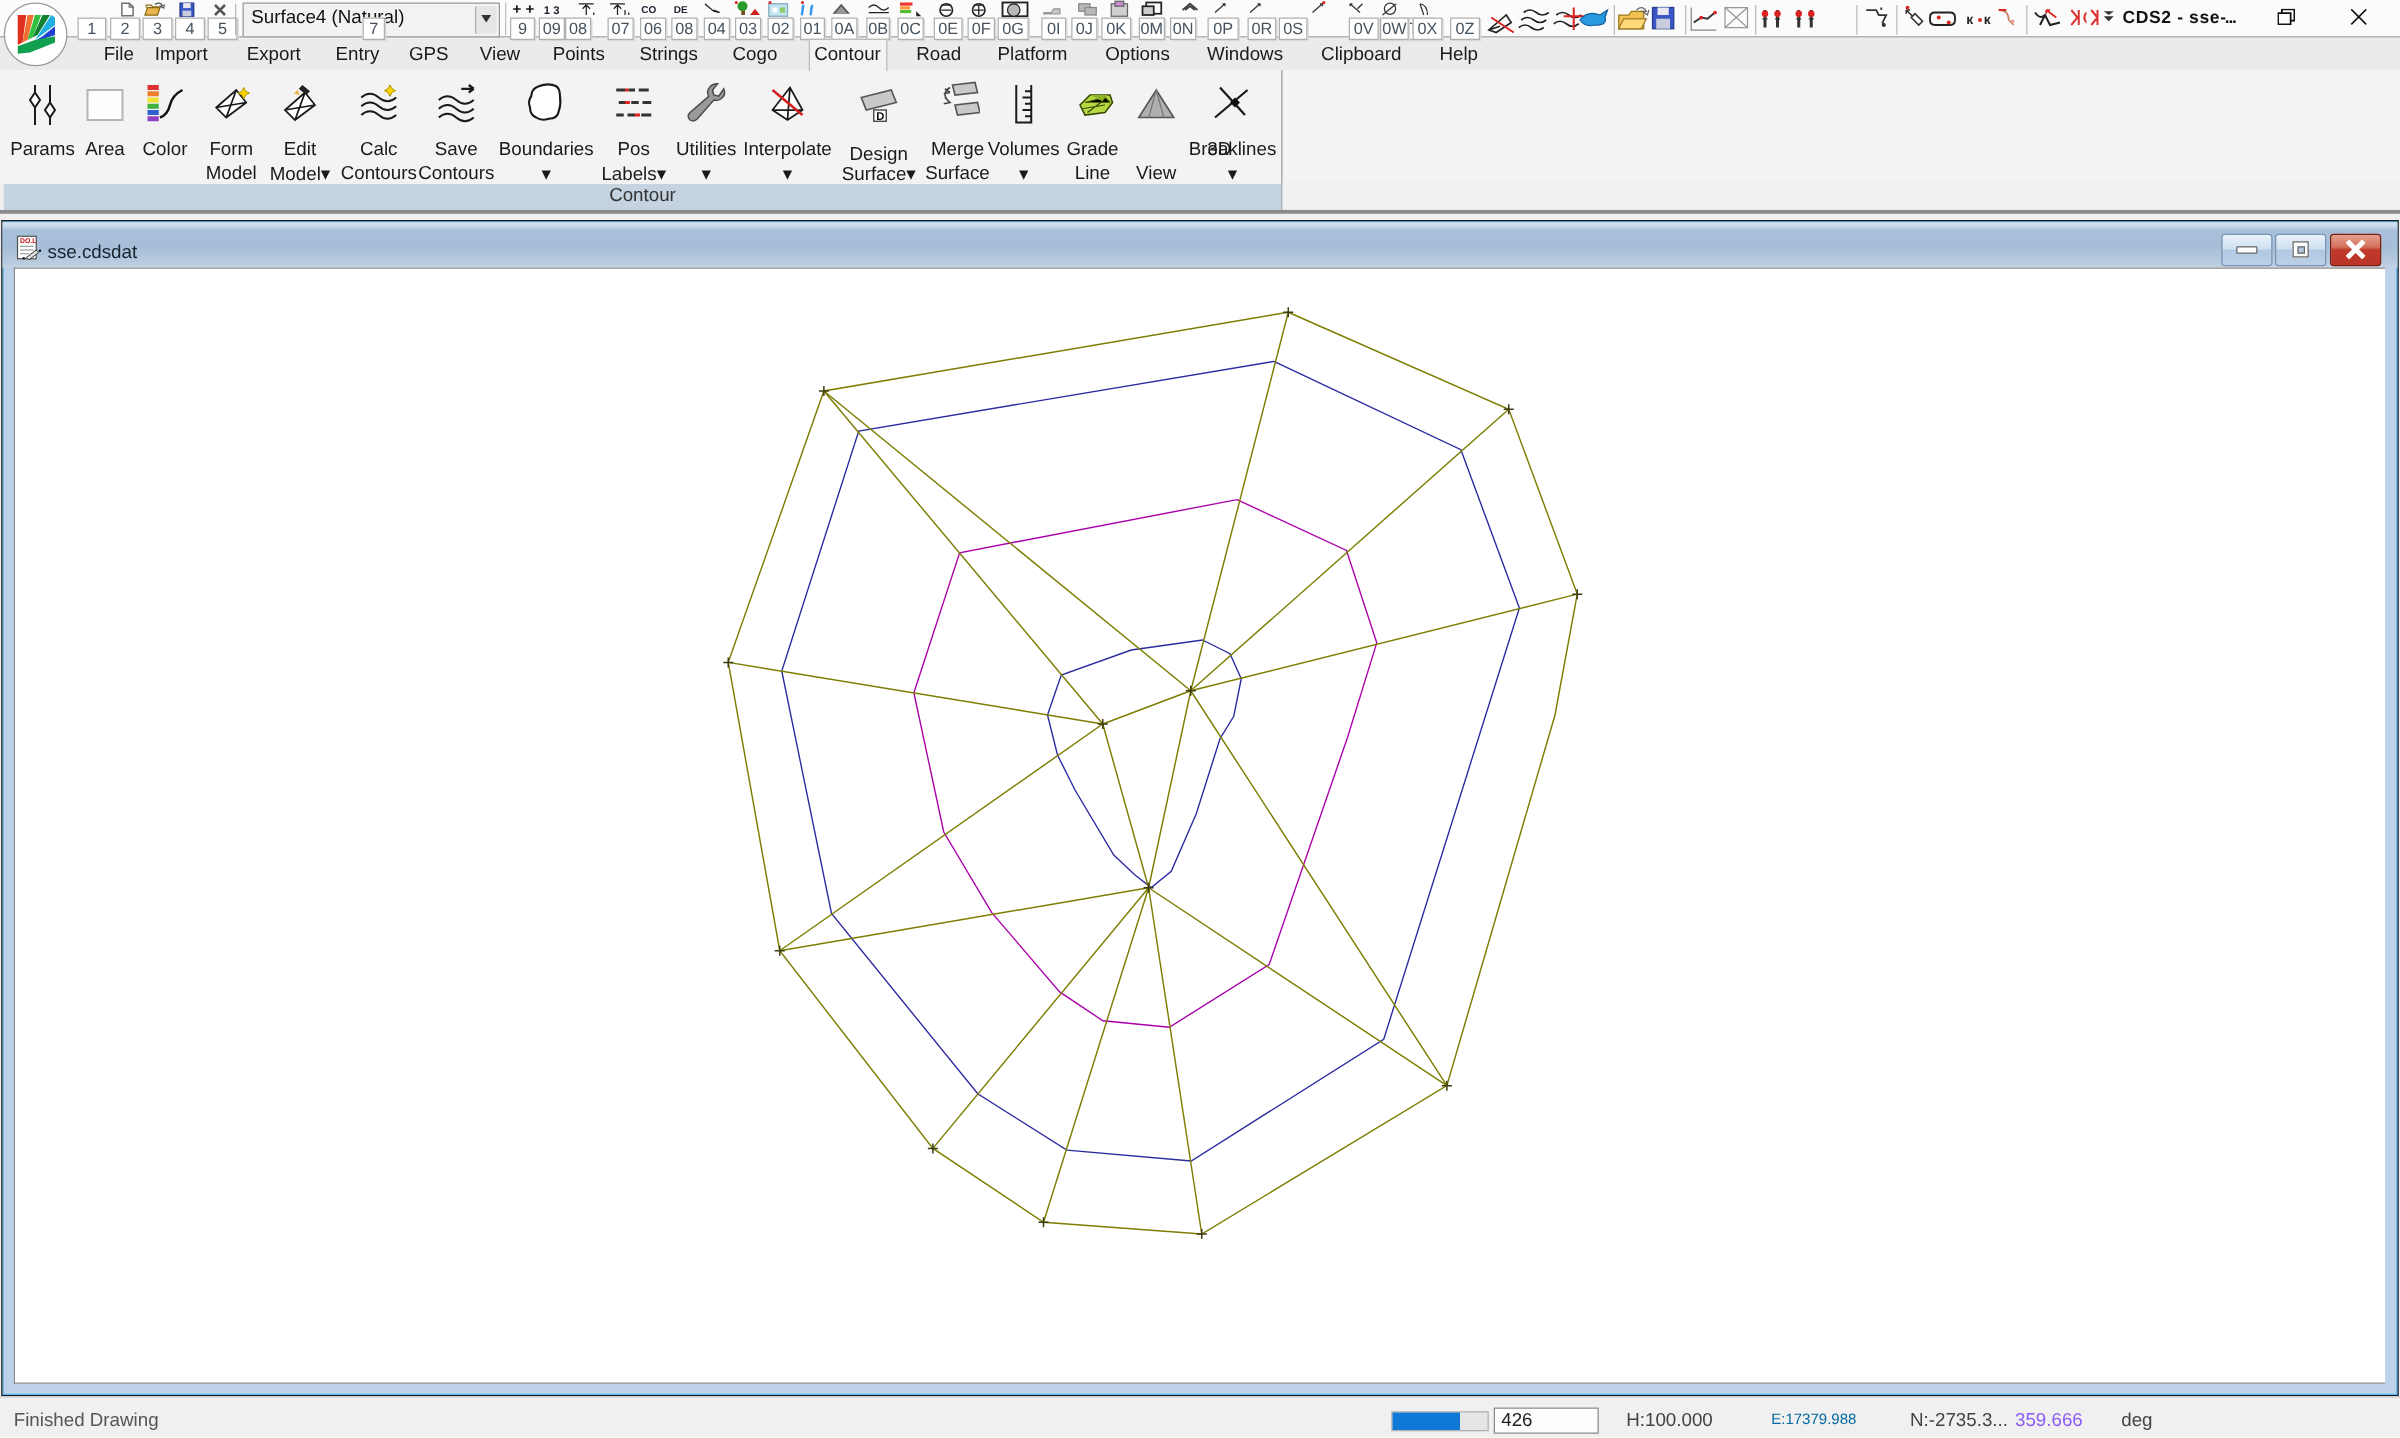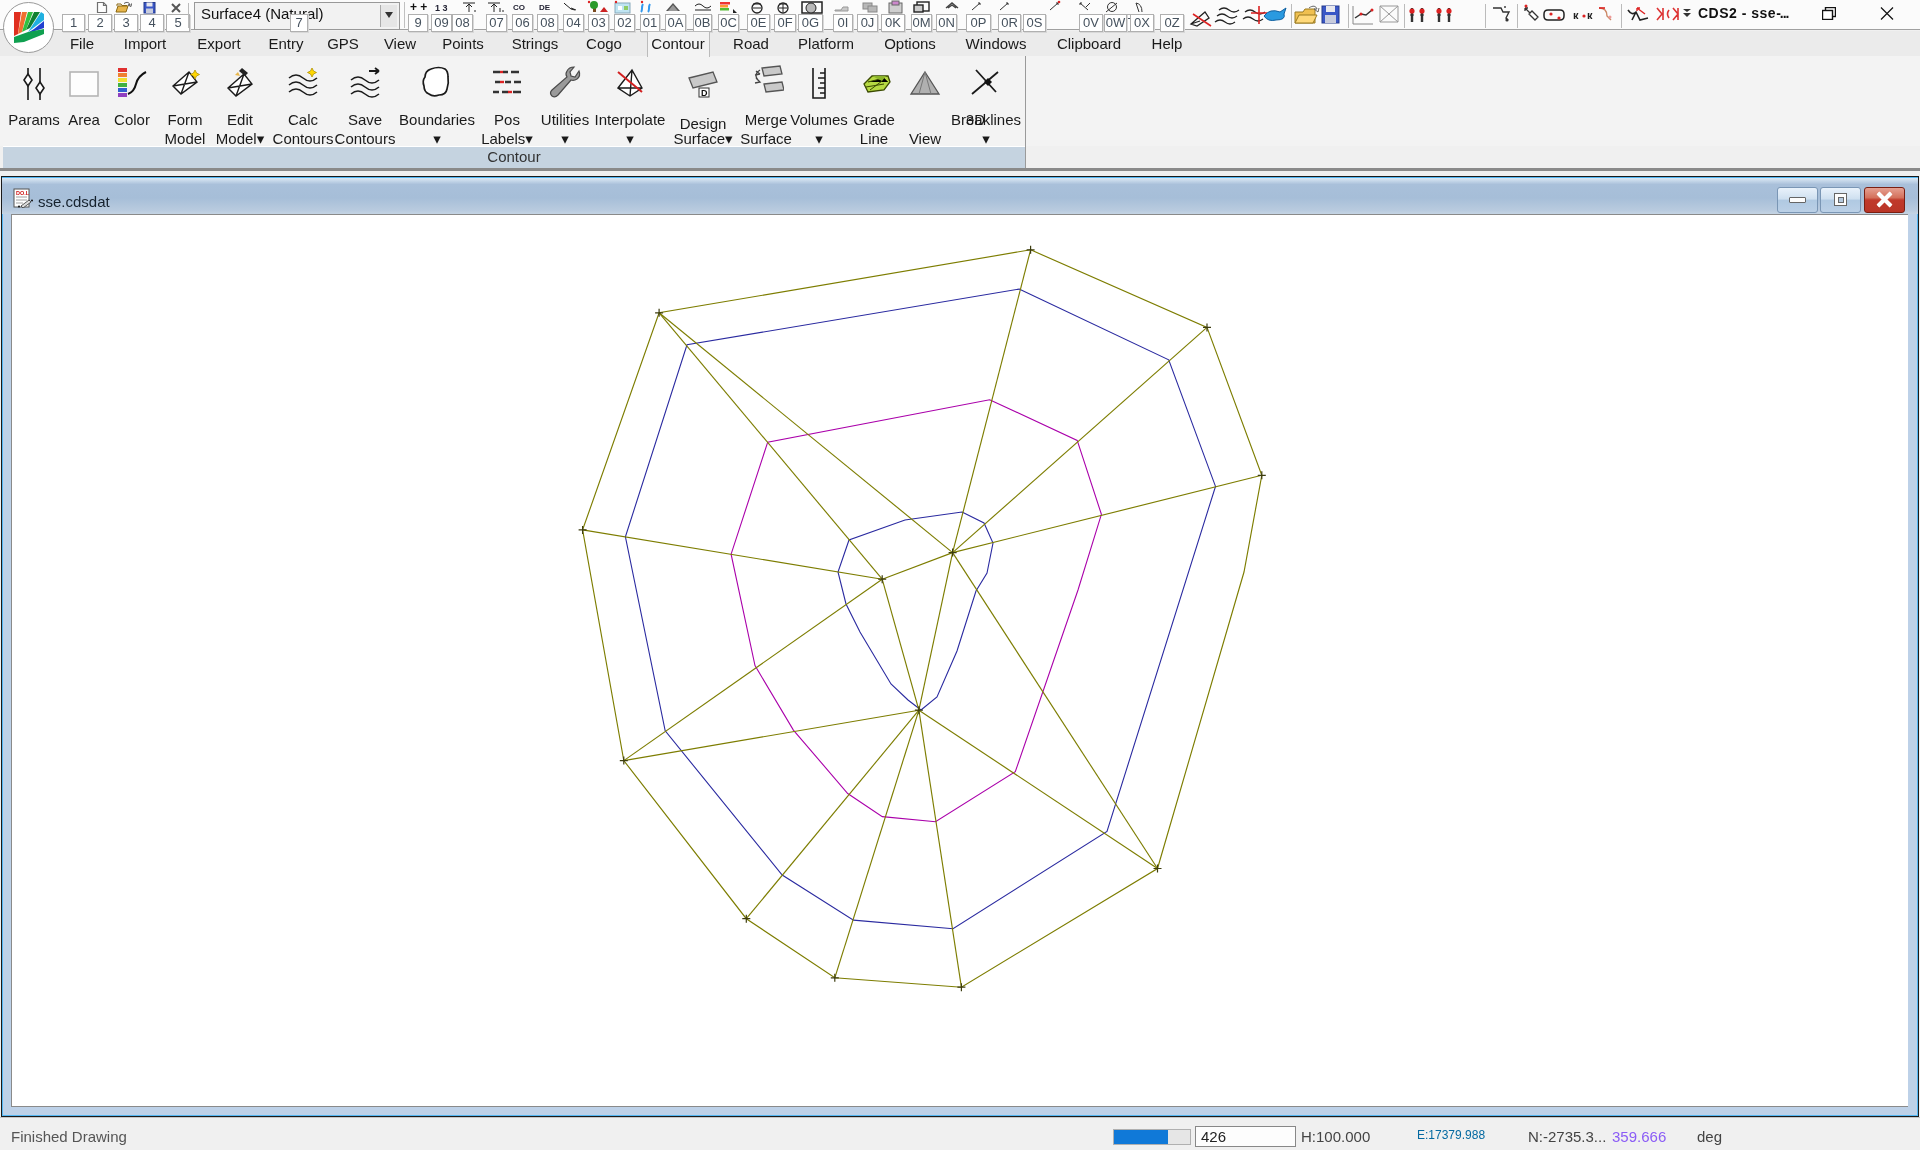--- a/index.html
+++ b/index.html
@@ -235,21 +235,21 @@
 </div>
 <div class="abs" style="left:1698px;top:5px;font-size:14px;font-weight:bold;color:#111;letter-spacing:0.5px;">CDS2 - sse<span style="letter-spacing:-1px;">-...</span></div>
 <svg class="abs" style="left:1822px;top:7px;" width="14" height="13" viewBox="0 0 14 13">
  <rect x="3.5" y="0.5" width="10" height="9" fill="none" stroke="#111" stroke-width="1.4"></rect>
  <rect x="0.5" y="3.5" width="10" height="9" fill="#fff" stroke="#111" stroke-width="1.4"></rect>
 </svg>
 <svg class="abs" style="left:1880px;top:7px;" width="14" height="13" viewBox="0 0 14 13">
  <path d="M1,0.5 L13,12.5 M13,0.5 L1,12.5" stroke="#111" stroke-width="1.2"></path>
 </svg>
 <div class="abs" style="left:647px;top:31px;width:63px;height:26px;background:#f3f3f3;border:1px solid #bbb;border-bottom:none;"></div>
-<div class="menu" style="left:27px;width:110px;">File</div>
+<div class="menu" style="left:40px;width:110px;">File</div>
 <div class="menu" style="left:90px;width:110px;">Import</div>
 <div class="menu" style="left:164px;width:110px;">Export</div>
 <div class="menu" style="left:231px;width:110px;">Entry</div>
 <div class="menu" style="left:288px;width:110px;">GPS</div>
 <div class="menu" style="left:345px;width:110px;">View</div>
 <div class="menu" style="left:408px;width:110px;">Points</div>
 <div class="menu" style="left:480px;width:110px;">Strings</div>
 <div class="menu" style="left:549px;width:110px;">Cogo</div>
 <div class="menu" style="left:623px;width:110px;">Contour</div>
 <div class="menu" style="left:696px;width:110px;">Road</div>
@@ -454,18 +454,18 @@
     <path d="M948.6,552.6 h8 M952.6,548.6 v8" stroke="#3c3c10" stroke-width="1.2"></path>
     <path d="M878.2,579.2 h8 M882.2,575.2 v8" stroke="#3c3c10" stroke-width="1.2"></path>
     <path d="M914.9,710.2 h8 M918.9,706.2 v8" stroke="#3c3c10" stroke-width="1.2"></path>
   </svg>
 
 <div class="abs" style="left:0;top:1117px;width:1920px;height:33px;background:#f0f0f0;border-top:1px solid #c8c8c8;"></div>
 <div class="abs" style="left:11px;top:1128px;font-size:15px;color:#555;">Finished Drawing</div>
 <div class="abs" style="left:1113px;top:1129px;width:78px;height:16px;background:#e6e6e6;border:1px solid #b0b0b0;">
   <div style="width:54px;height:100%;background:#1079d8;"></div>
 </div>
-<div class="abs" style="left:1195px;top:1126px;width:101px;height:21px;background:#fdfdfd;border:1px solid #888;font-size:15px;color:#222;line-height:19px;padding-left:5px;">426</div>
+<div class="abs" style="left:1195px;top:1126px;width:84px;height:21px;background:#fdfdfd;border:1px solid #888;font-size:15px;color:#222;line-height:19px;padding-left:5px;">426</div>
 <div class="abs" style="left:1301px;top:1128px;font-size:15px;color:#444;">H:100.000</div>
 <div class="abs" style="left:1417px;top:1128px;font-size:12px;color:#0369a1;">E:17379.988</div>
 <div class="abs" style="left:1528px;top:1128px;font-size:15px;color:#444;">N:-2735.3...</div>
 <div class="abs" style="left:1612px;top:1128px;font-size:15px;color:#8b5cf6;">359.666</div>
 <div class="abs" style="left:1697px;top:1128px;font-size:15px;color:#444;">deg</div>
 
 </body></html>

